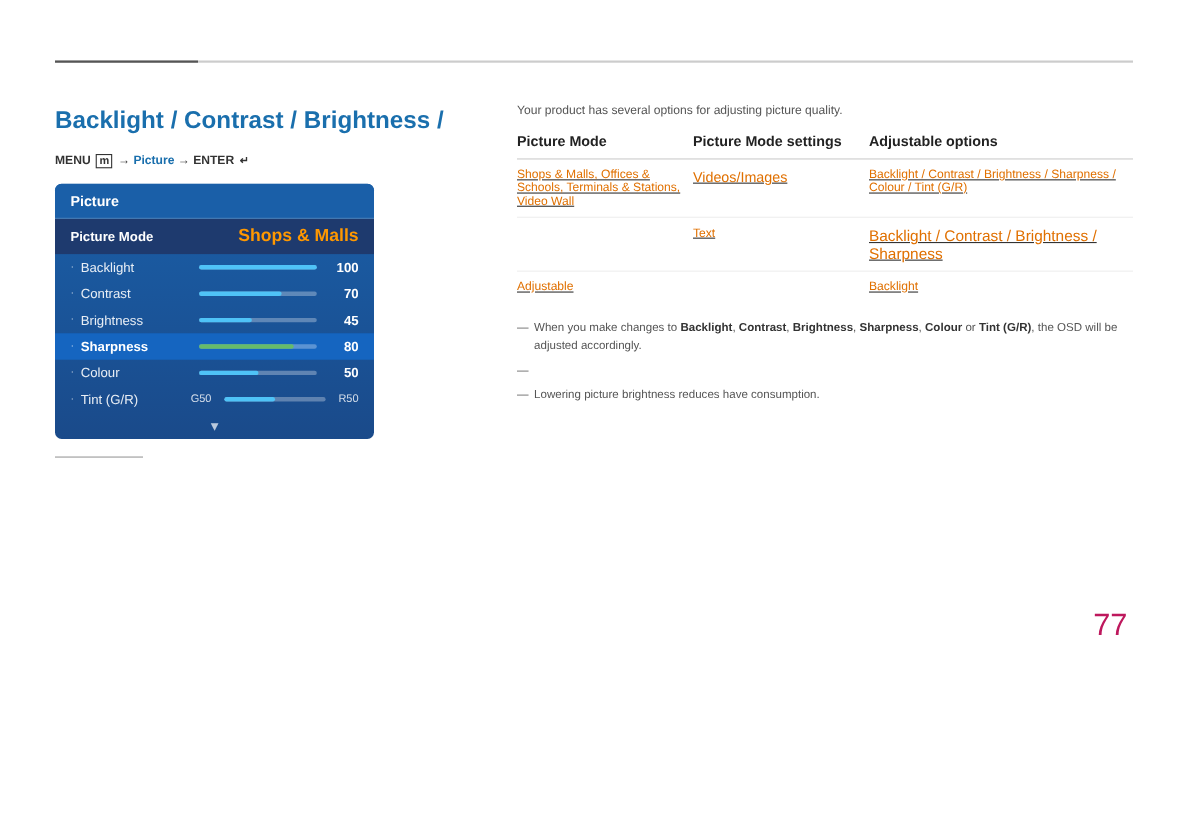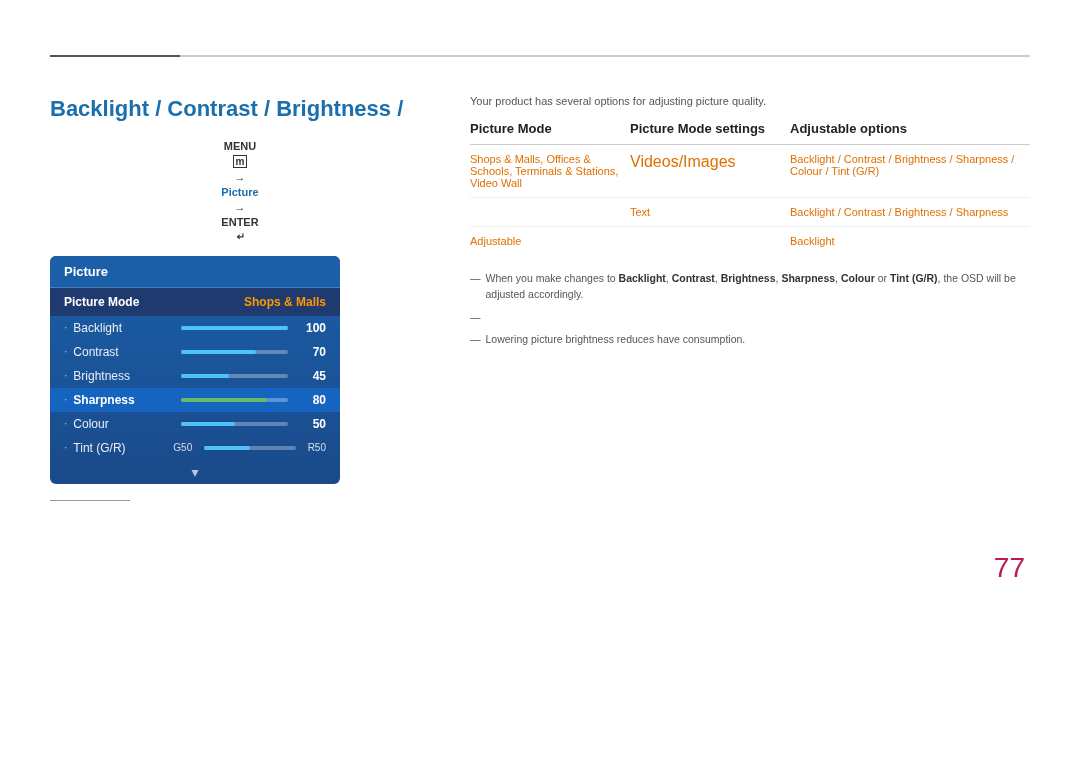--- a/index.html
+++ b/index.html
@@ -57,21 +57,20 @@
     }
 
     .menu-path {
       font-size: 11px;
       font-weight: bold;
       color: #333;
       margin-bottom: 14px;
       display: flex;
       align-items: center;
       gap: 3px;
-      flex-direction: column;
     }
     .menu-path .highlight {
       color: #1a6fad;
       font-weight: bold;
     }
     .menu-icon {
       display: inline-block;
       font-size: 10px;
       border: 1px solid #333;
       padding: 0 2px;
@@ -164,21 +163,21 @@
       padding: 7px 14px;
     }
     .picture-mode-label {
       color: #fff;
       font-size: 12px;
       font-weight: bold;
       flex: 1;
     }
     .picture-mode-value {
       color: #ff9800;
-      font-size: 12px;
+      font-size: 16px;
       font-weight: bold;
     }
     .tint-g-label {
       font-size: 10px;
       color: rgba(255,255,255,0.8);
       margin-right: 4px;
     }
     .tint-r-label {
       font-size: 10px;
       color: rgba(255,255,255,0.8);
@@ -231,20 +230,21 @@
       color: #222;
       text-align: left;
       padding: 0 0 8px 0;
       border-bottom: 1px solid #ccc;
     }
     .info-table td {
       font-size: 11px;
       padding: 8px 0;
       vertical-align: top;
       border-bottom: 1px solid #eee;
+      text-decoration: underline;
     }
     .info-table tr:last-child td {
       border-bottom: none;
     }
     .col-mode { width: 160px; }
     .col-settings { width: 160px; }
     .col-adjustable { }
 
     .notes-section {
       margin-top: 10px;
@@ -400,34 +400,34 @@
             </th>
           </tr>
         </thead>
         <tbody>
 
           <tr>
             <td class="col-mode">
               <span style="color:#e07000; font-size:11px;">Shops &amp; Malls, Offices &amp; Schools, Terminals &amp; Stations, Video Wall</span>
             </td>
             <td class="col-settings">
-              <span style="color:#e07000; font-size:16px;text-align:right;">Videos/Images</span>
+              <span style="color:#e07000; font-size:13px;text-align:right;">Videos/Images</span>
             </td>
             <td class="col-adjustable">
               <span style="color:#e07000; font-size:11px;">Backlight / Contrast / Brightness / Sharpness / Colour / Tint (G/R)</span>
             </td>
           </tr>
 
           <tr>
             <td class="col-mode"></td>
             <td class="col-settings">
               <span style="color:#e07000; font-size:11px;">Text</span>
             </td>
             <td class="col-adjustable">
-              <span style="color:#e07000; font-size:11px;">Backlight / Contrast / Brightness / Sharpness</span>
+              <span style="color:#e07000; font-size:14px;">Backlight / Contrast / Brightness / Sharpness</span>
             </td>
           </tr>
 
           <tr>
             <td class="col-mode">
               <span style="color:#e07000; font-size:11px;">Adjustable</span>
             </td>
             <td class="col-settings"></td>
             <td class="col-adjustable">
               <span style="color:#e07000; font-size:11px;">Backlight</span>

